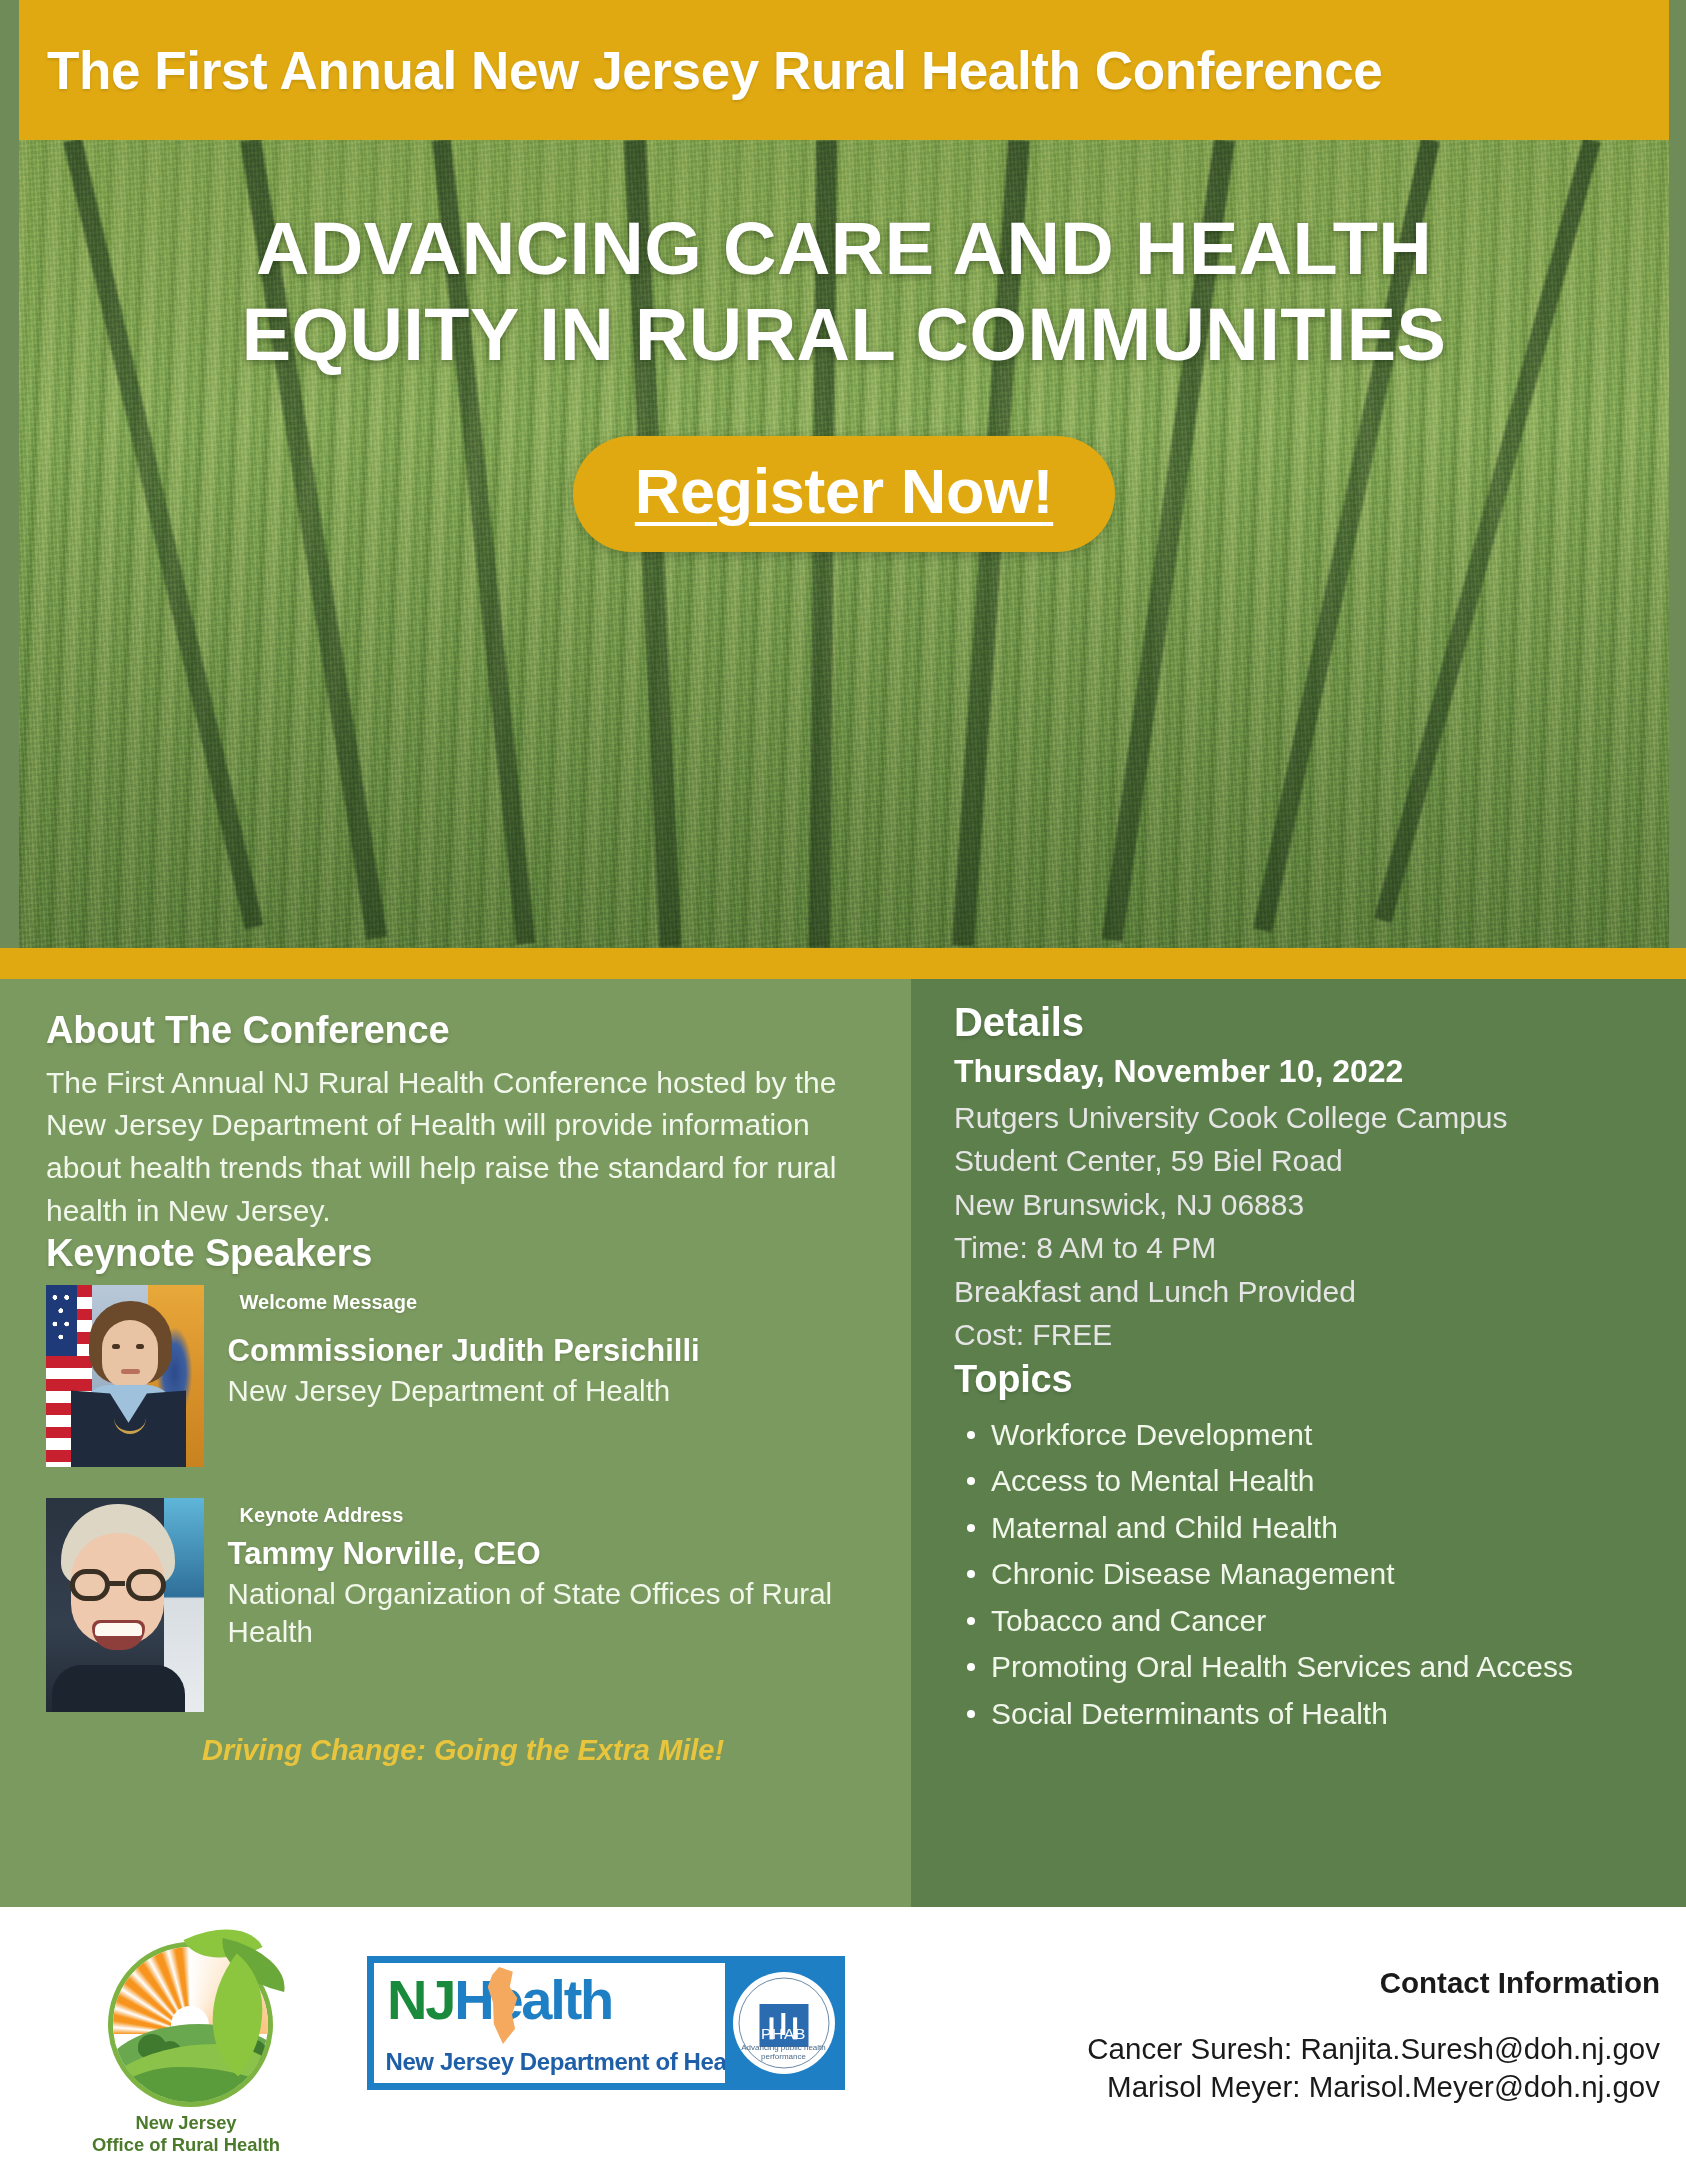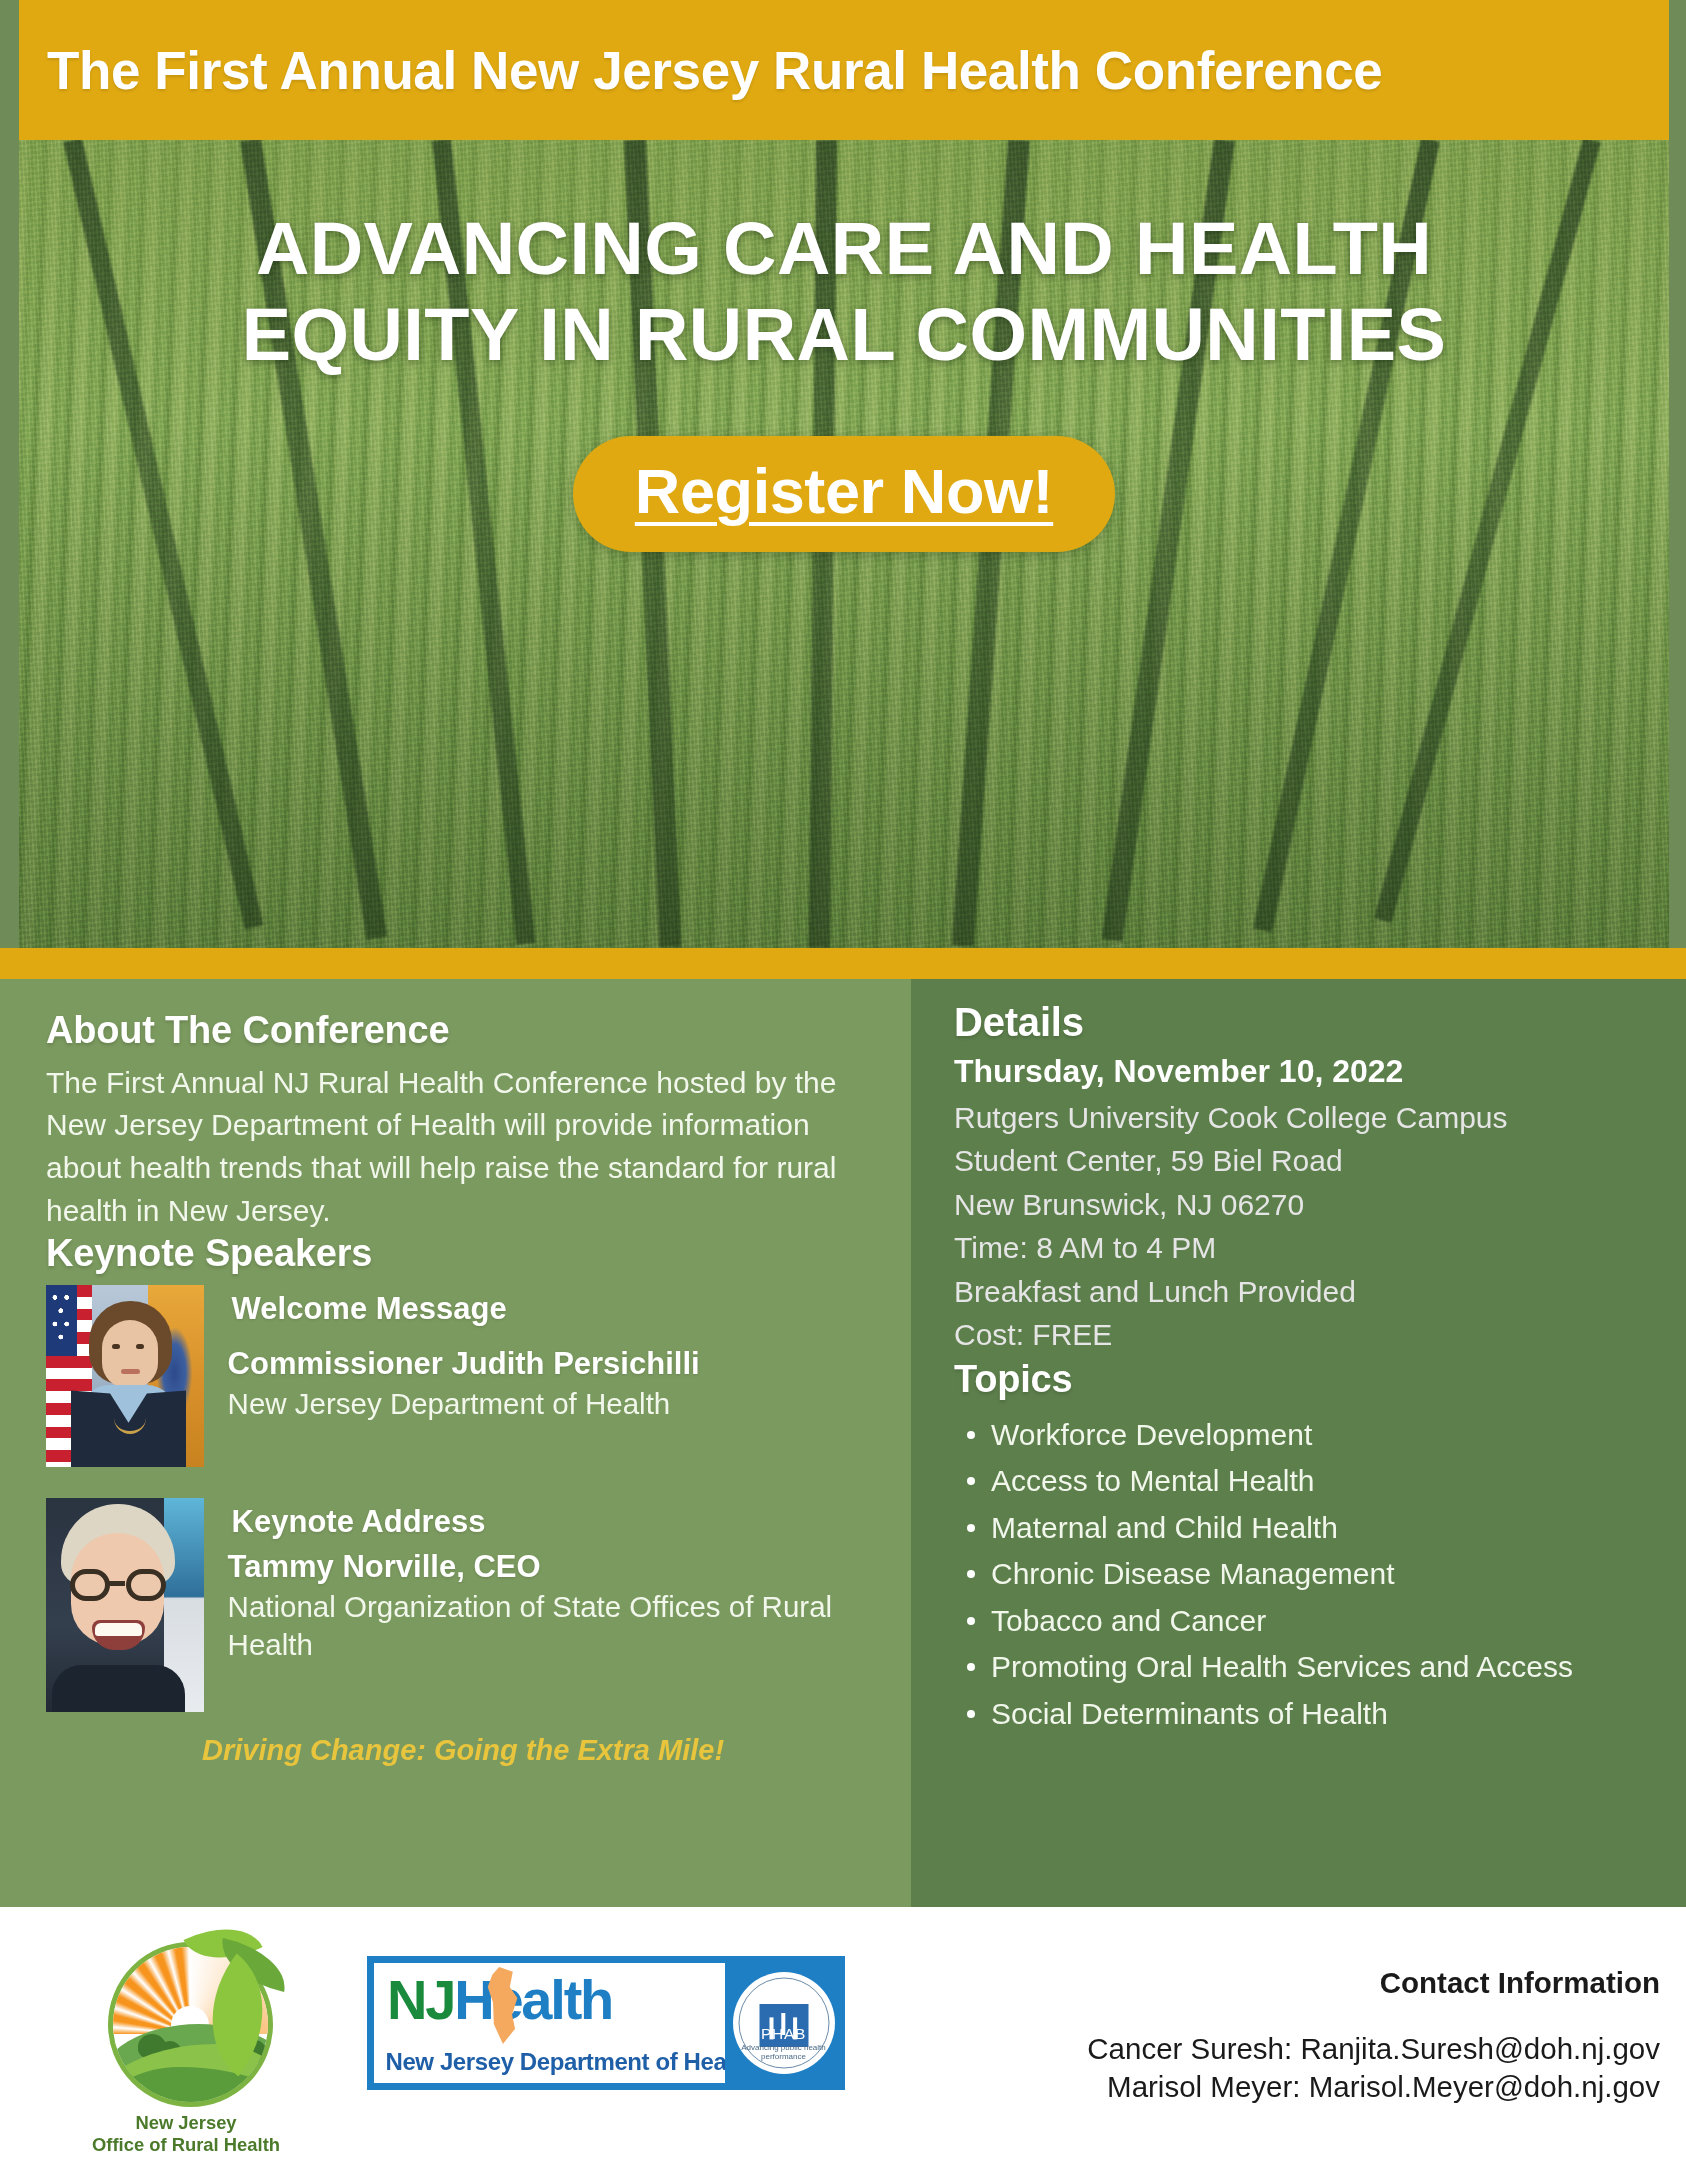--- a/index.html
+++ b/index.html
@@ -305,23 +305,23 @@
   }
   .p2-body {
     position: absolute; left: 5.9px; top: 167px; width: 133px; height: 52px;
     background: #1c2430;
     border-radius: 29.5px 29.5px 0 0;
   }
 
   .speaker-text { padding-top: 5.9px; }
   .sp-role {
     color: #ffffff;
-    font-size: 31px;
-    font-weight: bold;
-    margin: 0 0 19px 4px;
+    font-size: 20px;
+    font-weight: bold;
+    margin: 0 0 19px 12px;
     text-shadow: 0 0.7px 3px rgba(0,0,0,0.14);
   }
   .sp-role.tight { margin-bottom: 8.9px; }
   .sp-name {
     color: #ffffff;
     font-size: 31px;
     font-weight: bold;
     margin: 0 0 3px 0;
     text-shadow: 0 0.7px 3px rgba(0,0,0,0.14);
   }
@@ -694,21 +694,21 @@
 
     <p class="sp-tagline">Driving Change: Going the Extra Mile!</p>
   </div>
 
   <div class="body-right">
 
     <h2 class="sec-head details-head">Details</h2>
     <p class="detail-line bold">Thursday, November 10, 2022</p>
     <p class="detail-line">Rutgers University Cook College Campus</p>
     <p class="detail-line"> Student Center, 59 Biel Road</p>
-    <p class="detail-line">New Brunswick, NJ 06270</p>
+    <p class="detail-line">New Brunswick, NJ 06883</p>
     <p class="detail-line">Time: 8 AM to 4 PM</p>
     <p class="detail-line">Breakfast and Lunch Provided</p>
     <p class="detail-line">Cost: FREE</p>
 
     <h2 class="sec-head topics-head">Topics</h2>
     <ul class="topics">
       <li>Workforce Development</li>
       <li>Access to Mental Health</li>
       <li>Maternal and Child Health</li>
       <li>Chronic Disease Management</li>

